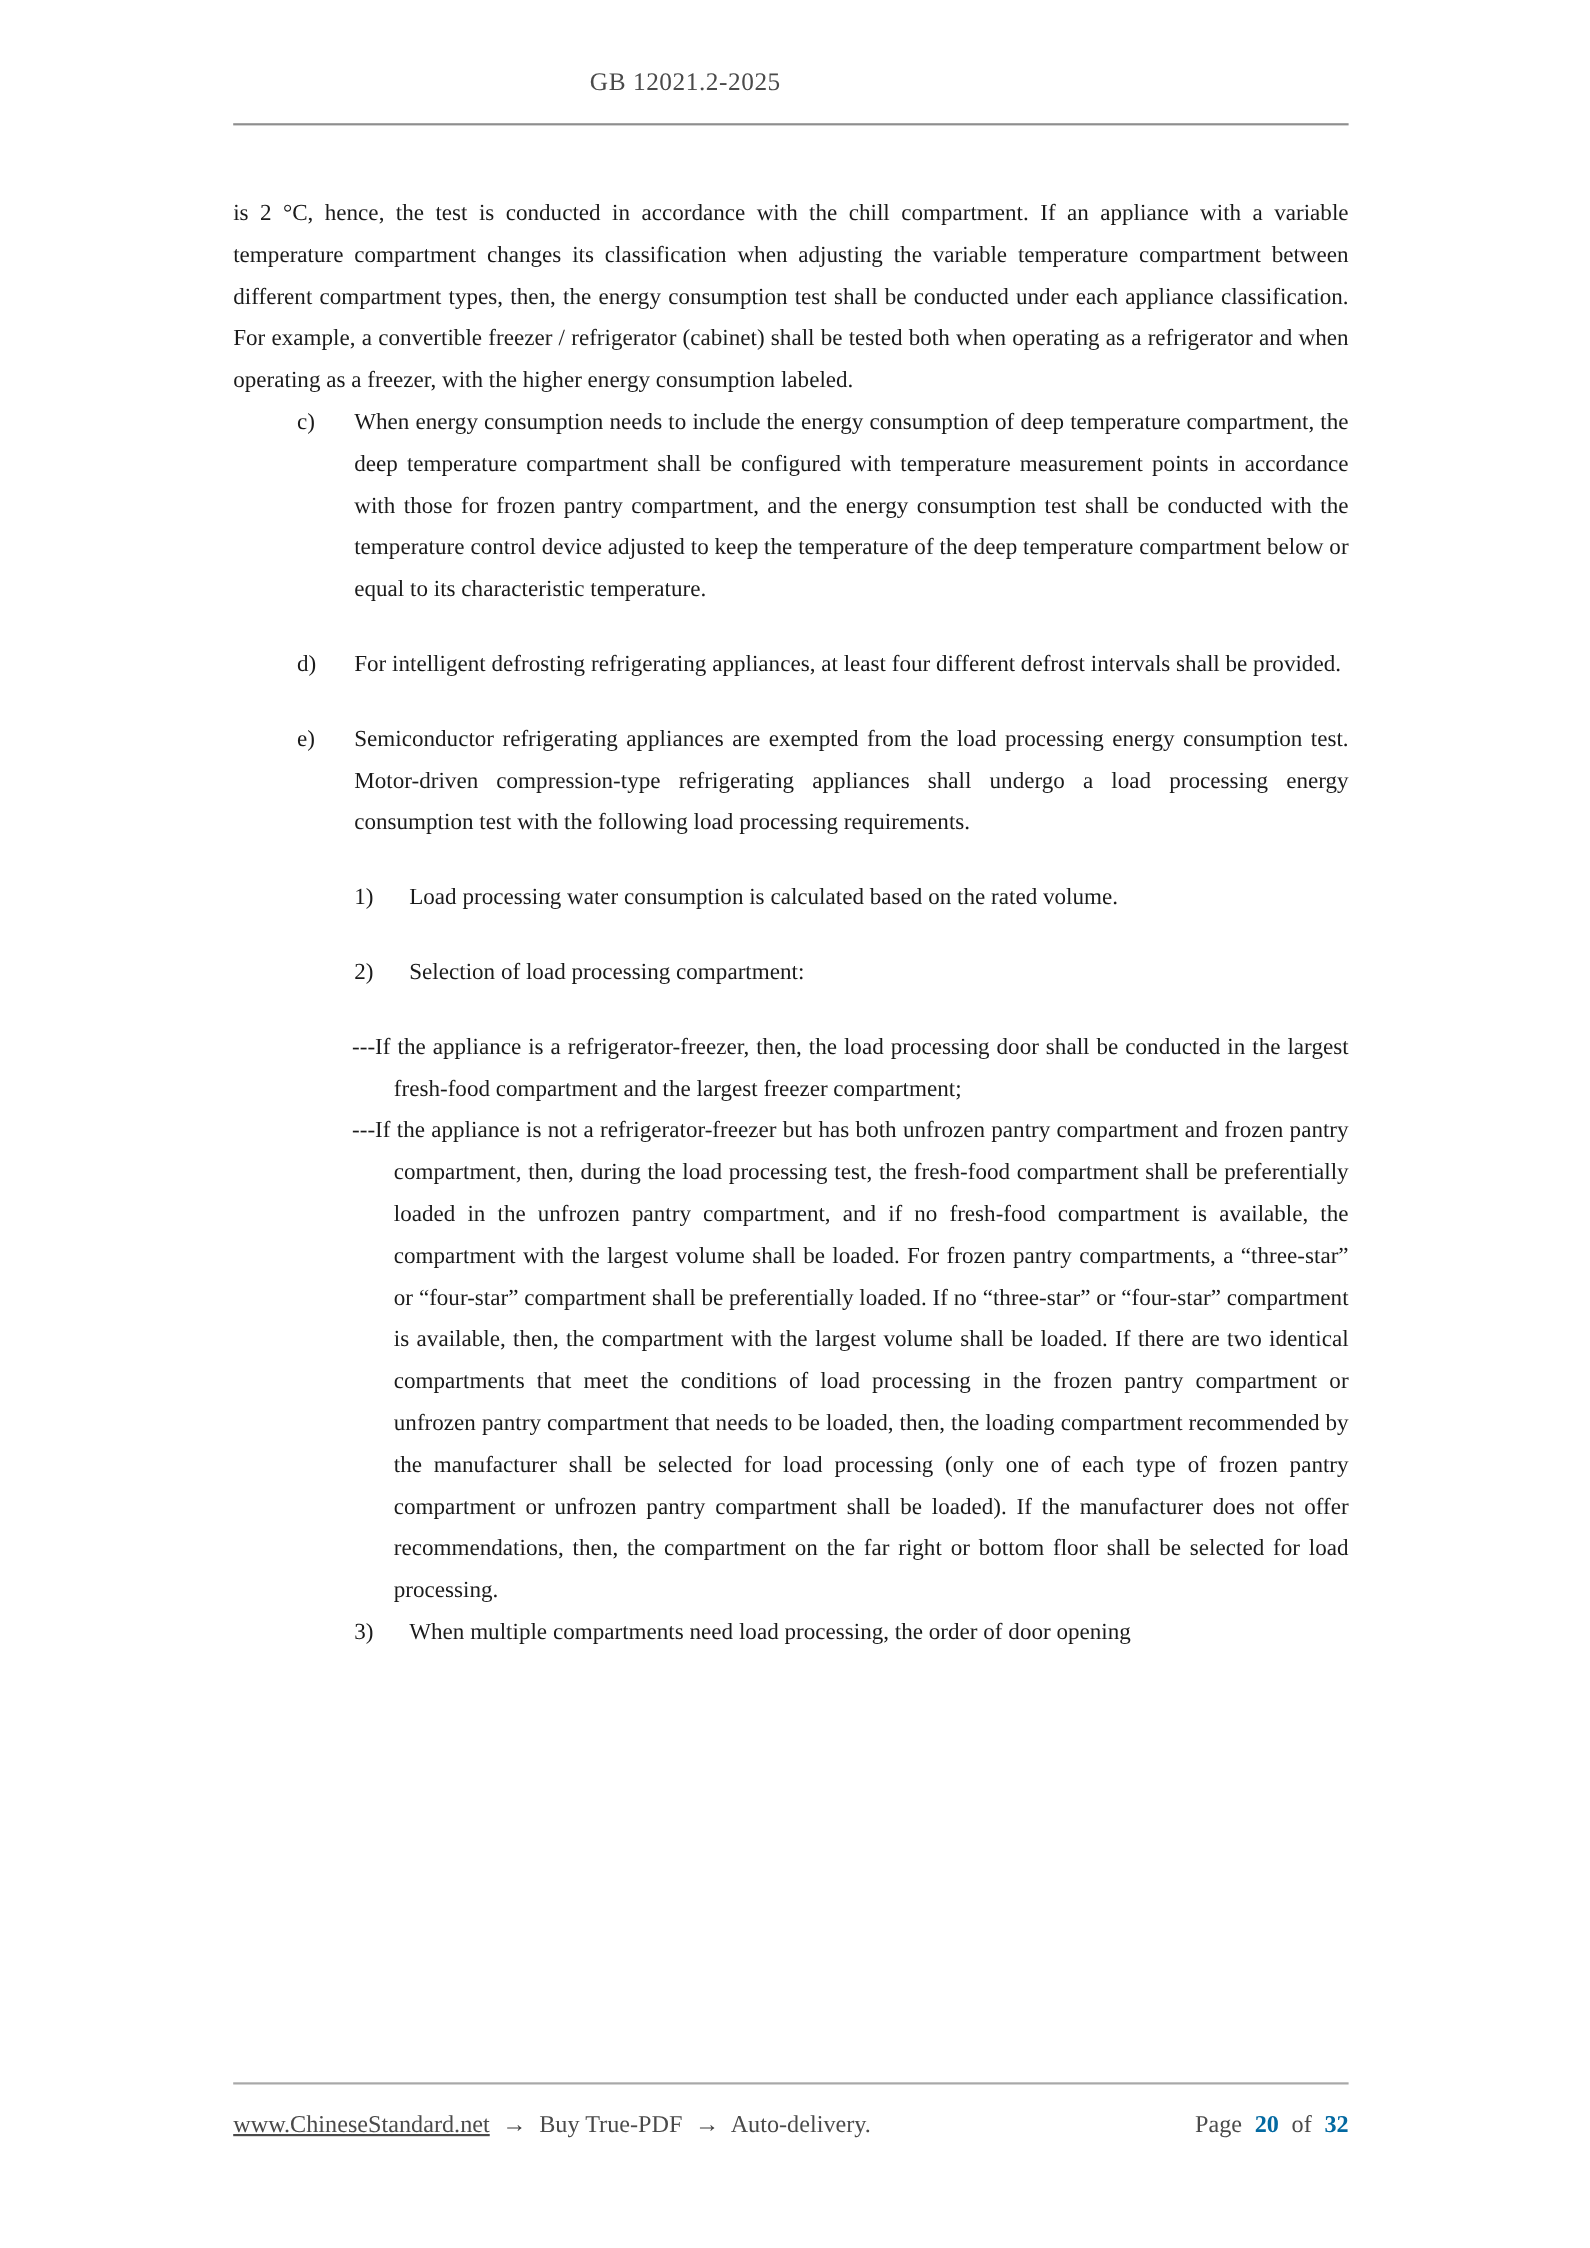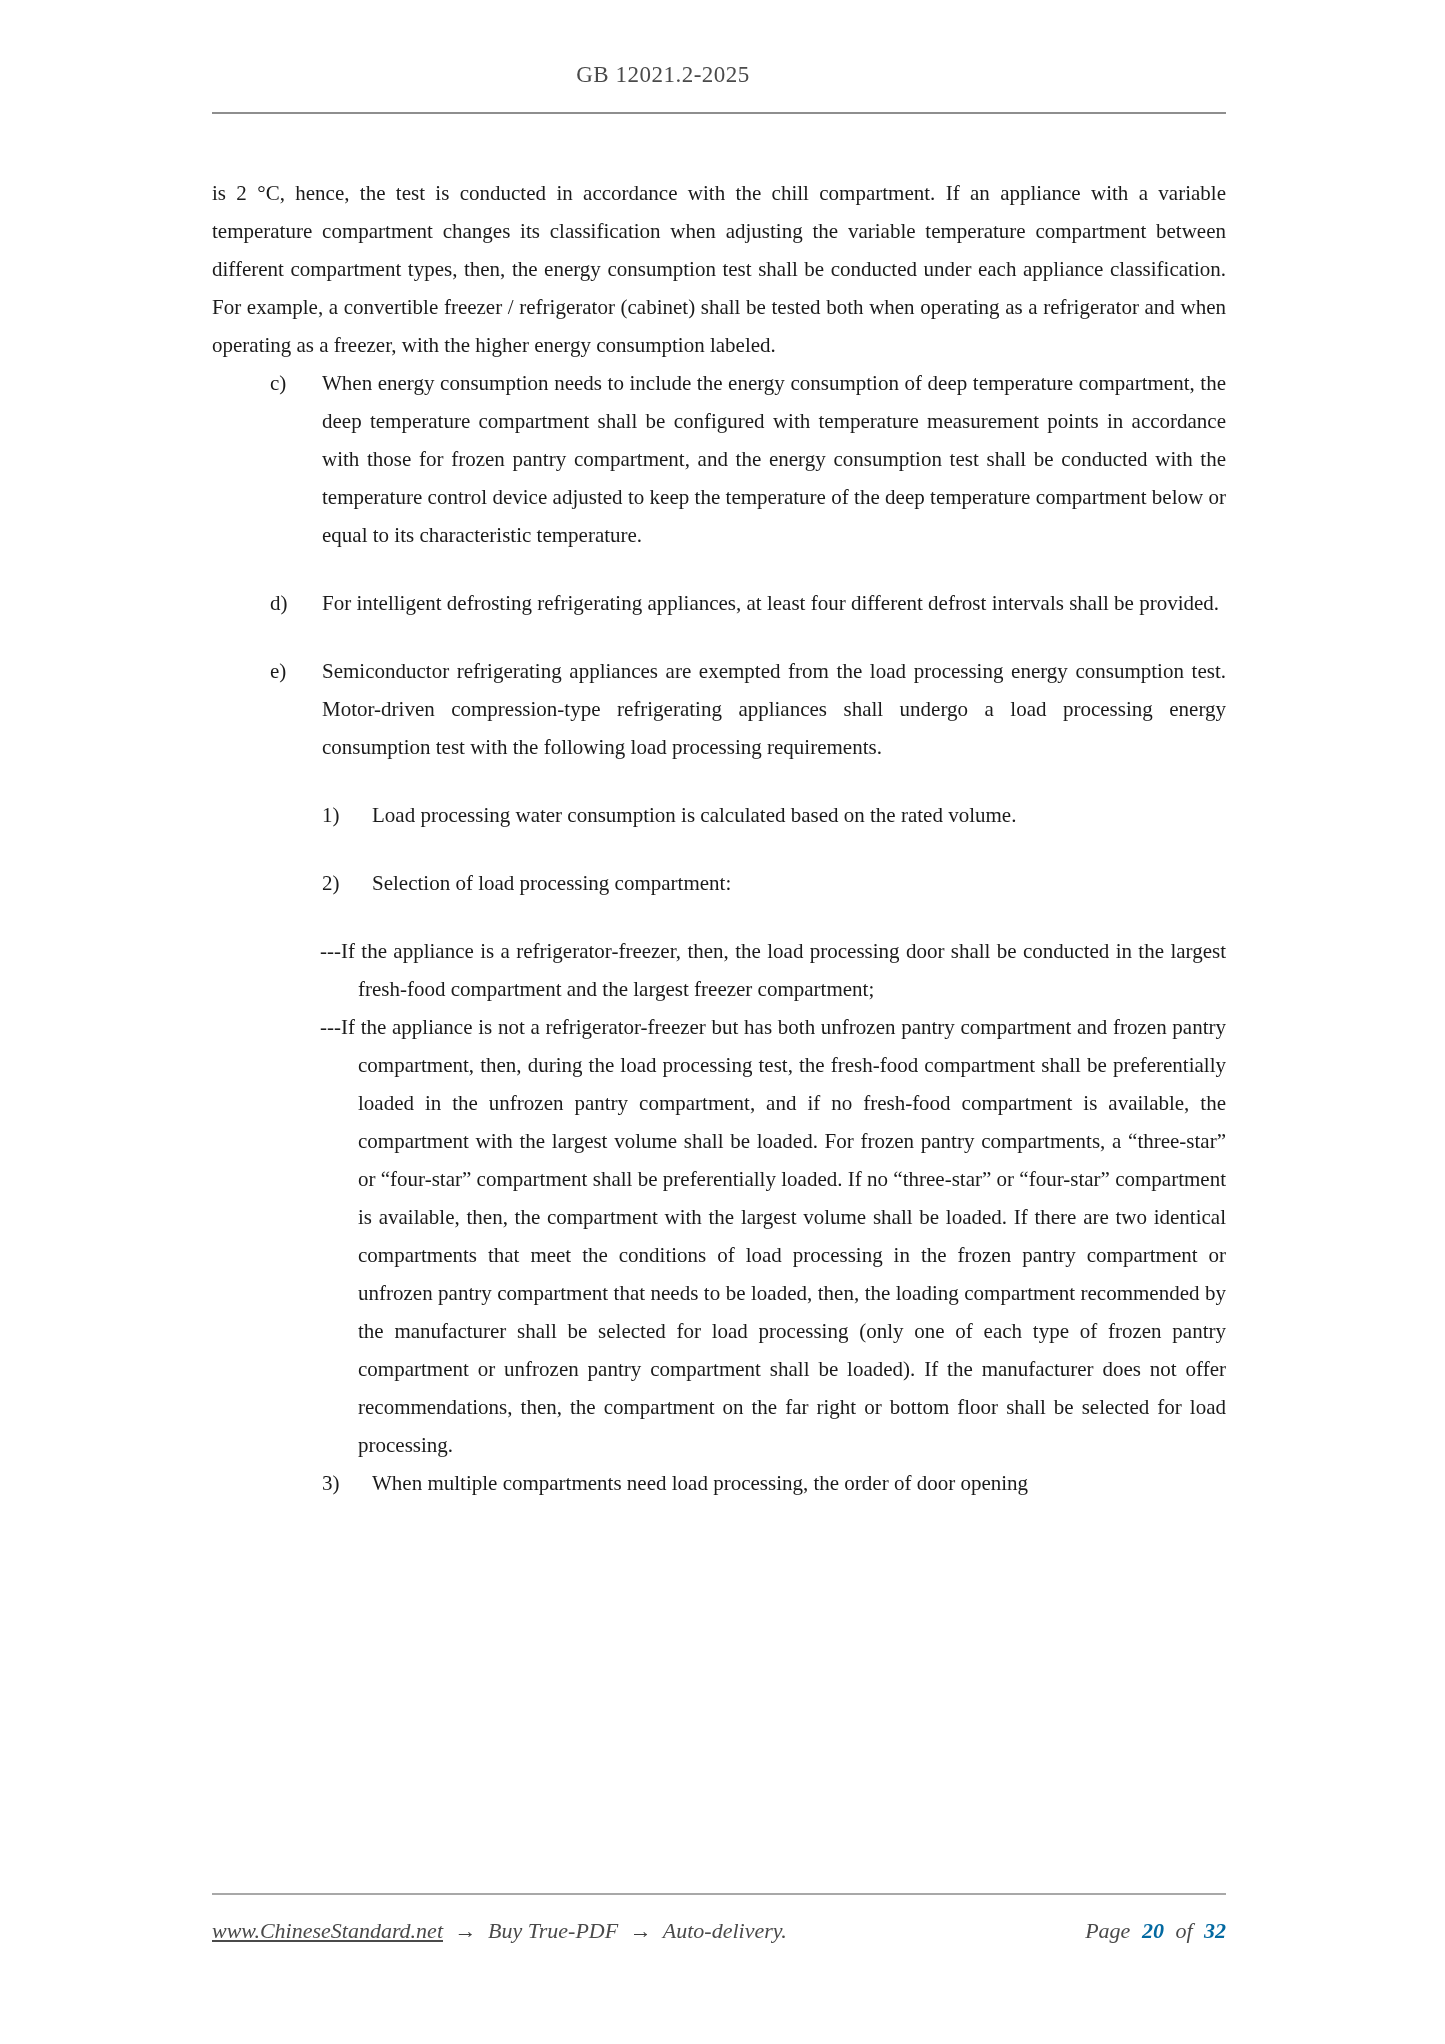--- a/index.html
+++ b/index.html
@@ -15,21 +15,20 @@
 
   .page-header {
     position: absolute;
     top: 62px;
     left: 0;
     width: 1246px;
     text-align: center;
     font-size: 23px;
     color: #4a4a4a;
     letter-spacing: 0.5px;
-    margin-left: 40px;
   }
 
   .header-rule {
     position: absolute;
     top: 112px;
     left: 212px;
     width: 1014px;
     border-top: 2px solid #8e8e8e;
   }
 
@@ -88,21 +87,20 @@
   .page-footer {
     position: absolute;
     top: 1918px;
     left: 212px;
     width: 1014px;
     display: flex;
     justify-content: space-between;
     align-items: baseline;
     font-size: 22px;
     color: #4a4a4a;
-    font-style: italic;
   }
 
   .footer-left { white-space: nowrap; }
   .website-link {
     color: #4a4a4a;
     text-decoration: underline;
     cursor: pointer;
   }
   .arrow-icon {
     display: inline-block;

